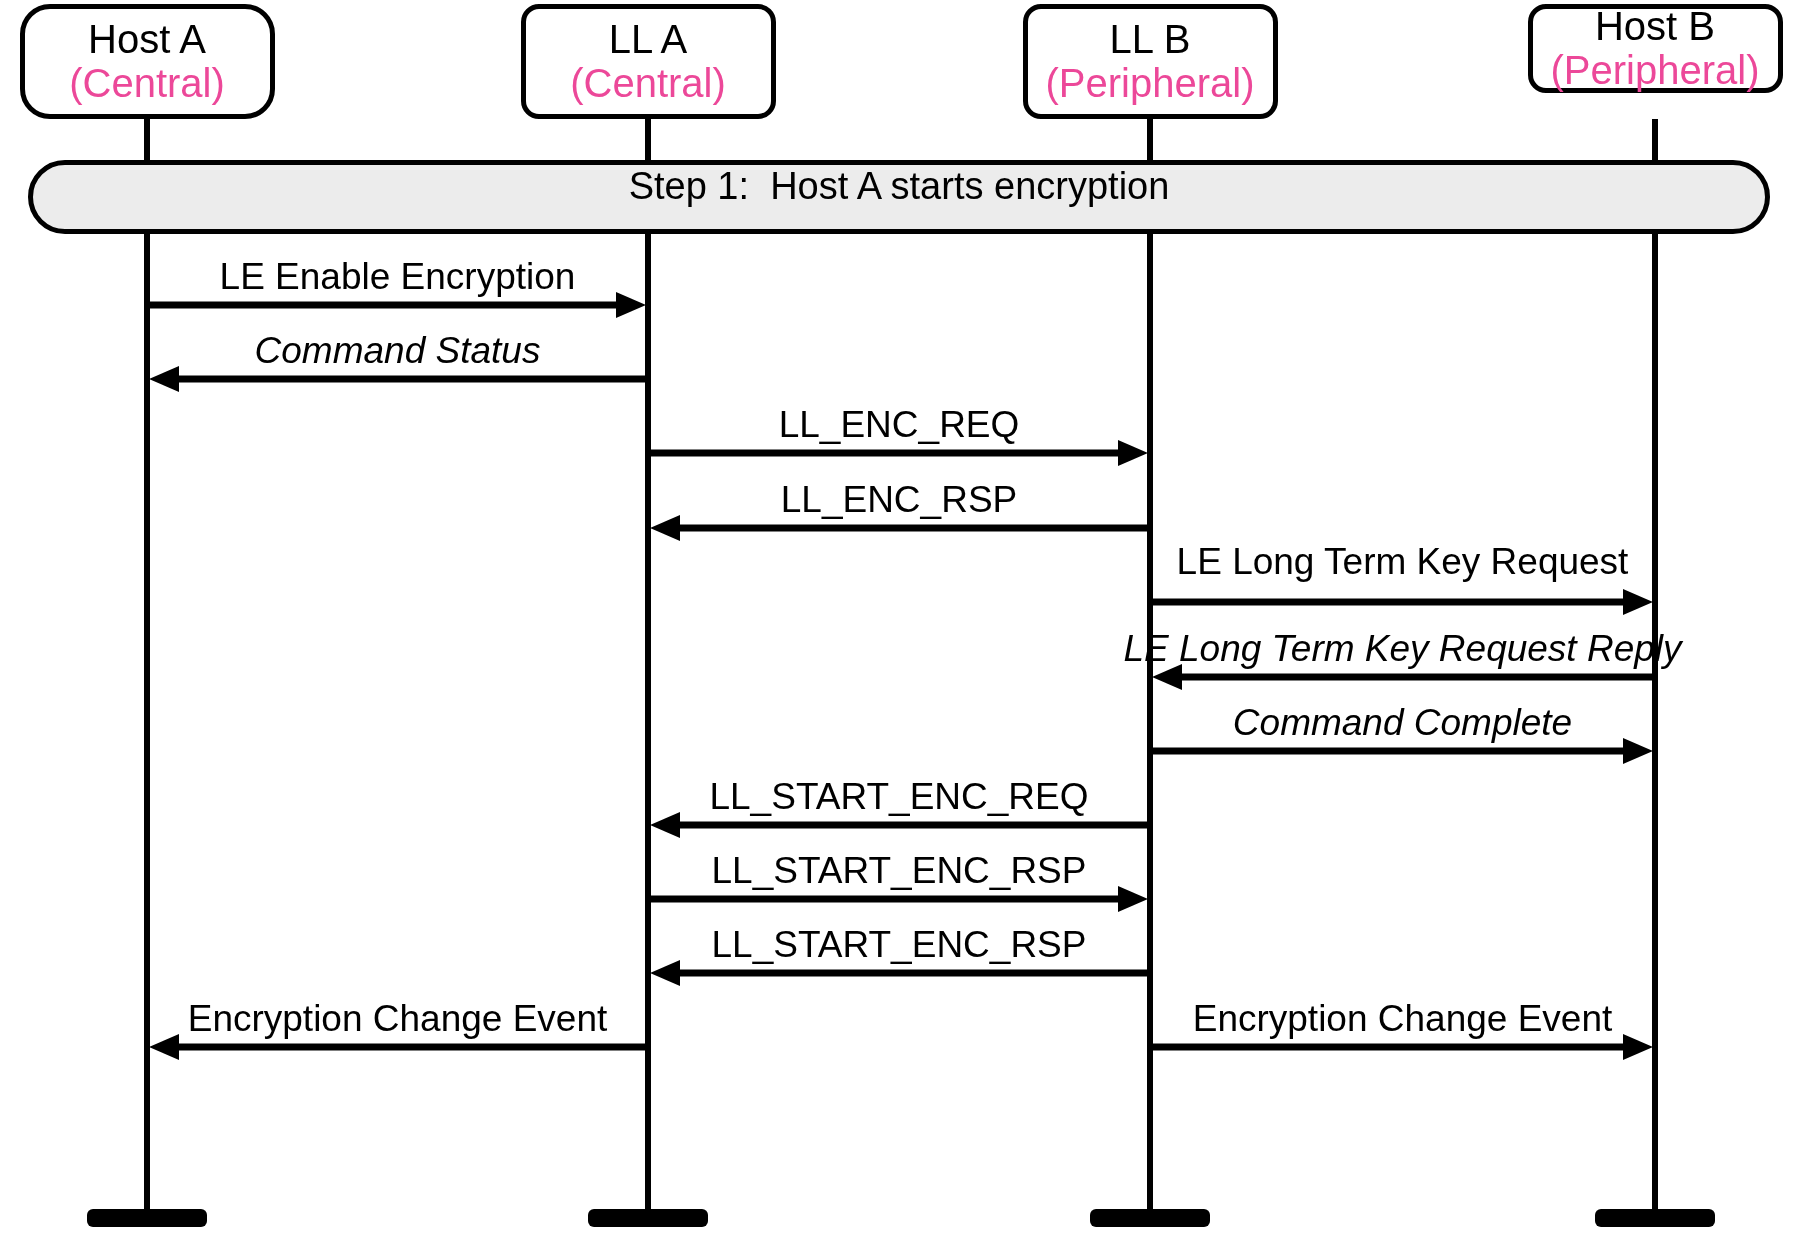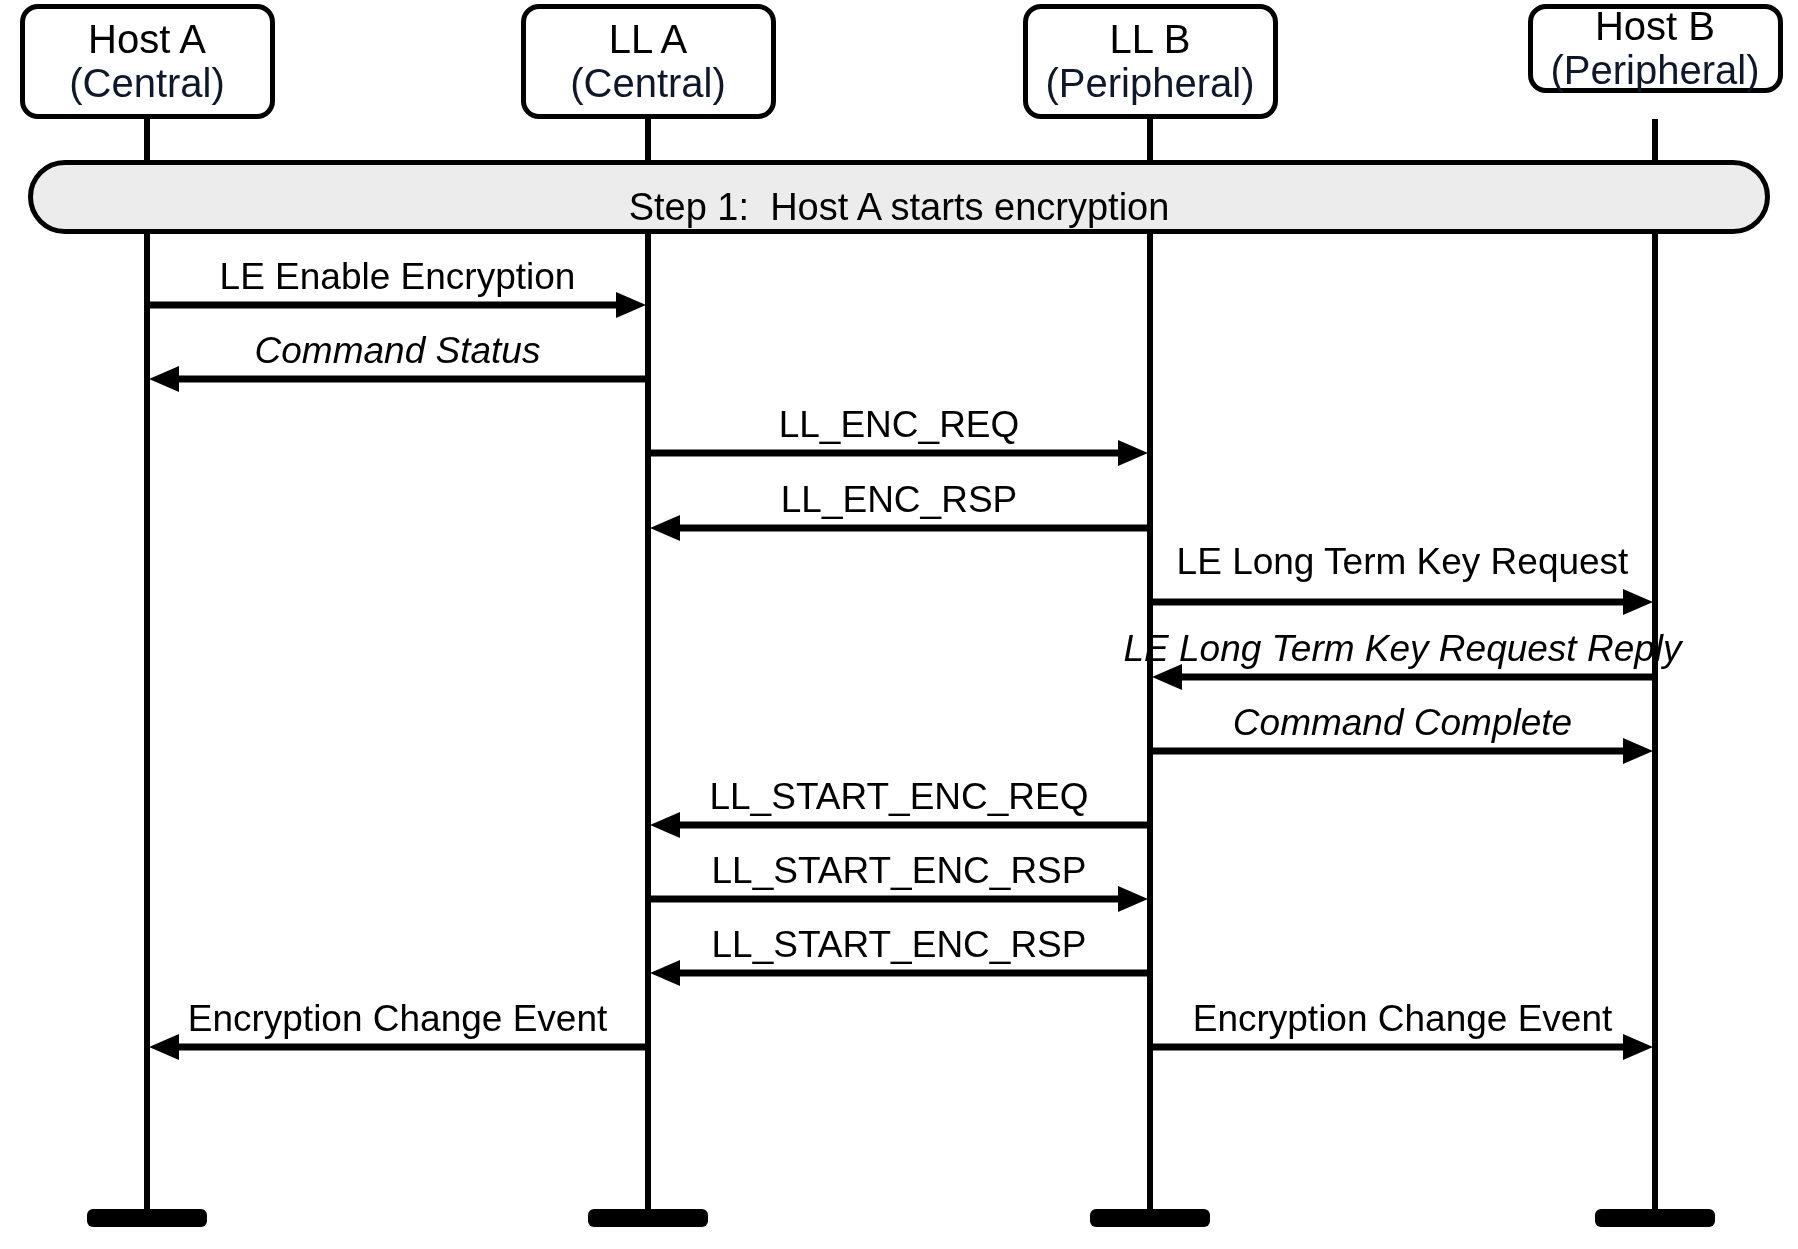--- a/index.html
+++ b/index.html
@@ -36,31 +36,31 @@
     justify-content: center;
     line-height: 1.08;
   }
   .actor-line1 {
     font-size: 40px;
     color: #000000;
     white-space: nowrap;
   }
   .actor-line2 {
     font-size: 40px;
-    color: #0f172a;
+    color: #ec4899;
     white-space: nowrap;
   }
   .step-banner {
     position: absolute;
     box-sizing: border-box;
     border: 5px solid #000000;
     border-radius: 42px;
     background: #ececec;
     display: flex;
-    align-items: flex-end;
+    align-items: flex-start;
     justify-content: center;
   }
   .step-banner-label {
     font-size: 38px;
     color: #000000;
     white-space: pre;
   }
   .msg-label {
     position: absolute;
     font-size: 37px;
@@ -140,21 +140,21 @@
         <line x1="1150" y1="1047" x2="1623" y2="1047" stroke="#000000" stroke-width="7"></line>
         <polygon points="1653,1047 1623,1034 1623,1060" fill="#000000"></polygon>
       </g>
       <rect x="87" y="1209" width="120" height="18" rx="6" ry="6" fill="#000000"></rect>
       <rect x="588" y="1209" width="120" height="18" rx="6" ry="6" fill="#000000"></rect>
       <rect x="1090" y="1209" width="120" height="18" rx="6" ry="6" fill="#000000"></rect>
       <rect x="1595" y="1209" width="120" height="18" rx="6" ry="6" fill="#000000"></rect>
     </svg>
 
   <div id="actor-boxes">
-      <div class="actor-box" style="left: 19.5px; top: 4px; width: 255px; height: 115px;">
+      <div class="actor-box" style="left: 19.5px; top: 4px; width: 255px; height: 115px; border-radius: 30px;">
         <span class="actor-line1">Host A</span>
         <span class="actor-line2">(Central)</span>
       </div>
       <div class="actor-box" style="left: 520.5px; top: 4px; width: 255px; height: 115px; justify-content: center;">
         <span class="actor-line1">LL A</span>
         <span class="actor-line2">(Central)</span>
       </div>
       <div class="actor-box" style="left: 1022.5px; top: 4px; width: 255px; height: 115px; justify-content: center;">
         <span class="actor-line1">LL B</span>
         <span class="actor-line2">(Peripheral)</span>

